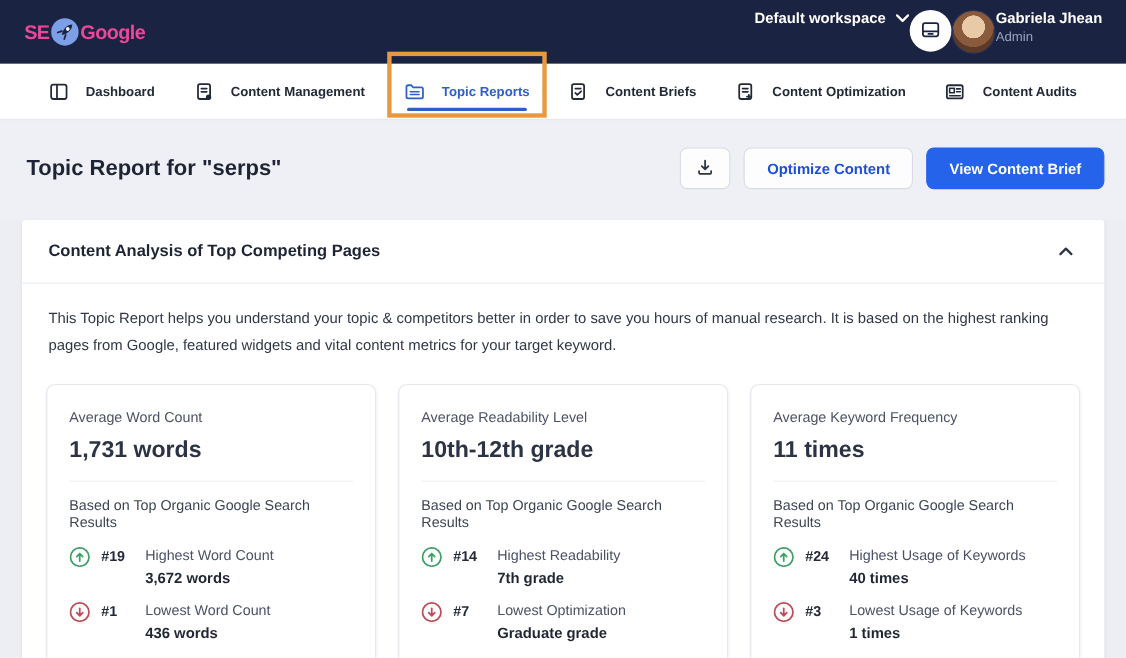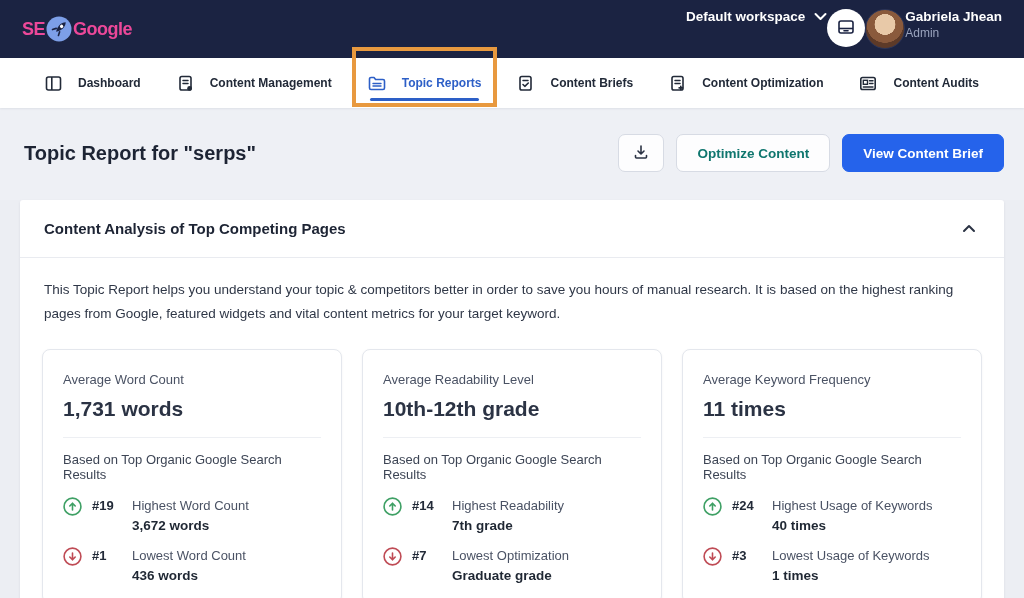--- a/index.html
+++ b/index.html
@@ -25,21 +25,21 @@
   .nav-tab{ display:flex; align-items:center; gap:16px; font-size:12px; font-weight:700; color:#222a38; cursor:pointer; position:relative; height:50px; }
   .nav-tab svg{ display:block; }
   .nav-tab.active{ color:#2d5fc7; }
   .nav-tab.active .underline{ position:absolute; left:2px; right:2px; bottom:7px; height:3px; background:#2d5fc7; border-radius:2px; }
   .annotation-box{ position:absolute; left:-16px; right:-16px; top:-11px; bottom:1px; border:4px solid #e8993f; pointer-events:none; }
 
   
   .page-head{ background:#eef0f5; padding:26px 20px 28px 24px; display:flex; align-items:center; }
   .page-title{ font-size:20px; font-weight:800; color:#1d2434; }
   .page-actions{ margin-left:auto; display:flex; align-items:center; gap:12px; }
-  .btn{ height:38px; border-radius:7px; border:1px solid #d7dbe4; background:#fdfdfe; font-family:inherit; font-size:13.5px; font-weight:700; color:#0f766e; cursor:pointer; display:flex; align-items:center; justify-content:center; }
+  .btn{ height:38px; border-radius:7px; border:1px solid #d7dbe4; background:#fdfdfe; font-family:inherit; font-size:13.5px; font-weight:700; color:#1d4ed8; cursor:pointer; display:flex; align-items:center; justify-content:center; }
   .btn-icon{ width:46px; }
   .btn-secondary{ padding:0 20px; }
   .btn-primary{ background:#2563eb; border-color:#2563eb; color:#fff; padding:15px 20px; }
 
   
   .panel{ background:#fff; margin:0 20px; box-shadow:0 1px 3px rgba(20,30,60,.08); border-radius:3px; }
   .panel-head{ display:flex; align-items:center; padding:17px 24px;gap:20px; }
   .panel-title{ font-size:15px; font-weight:800; color:#1d2434; }
   .collapse-btn{ margin-left:auto; background:none; border:none; cursor:pointer; display:flex; padding:4px; }
   .panel-divider{ border:none; border-top:1px solid #e9ebf0; }

